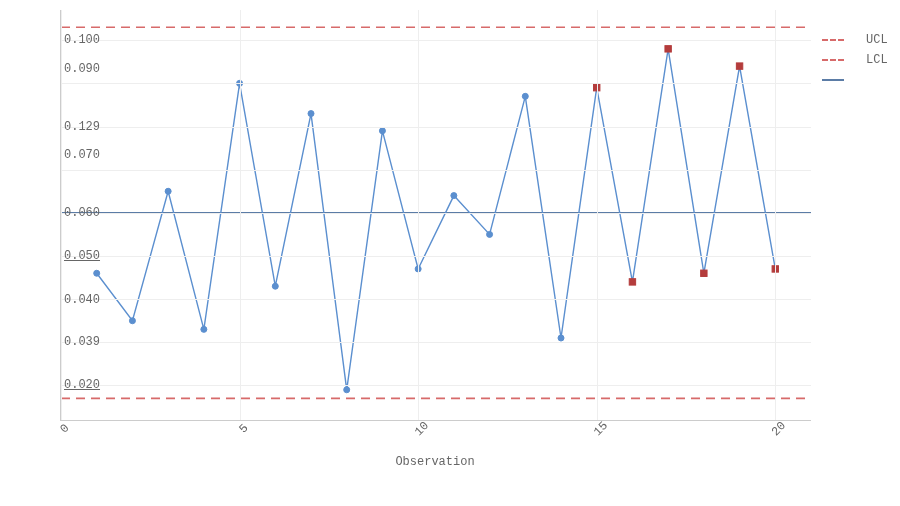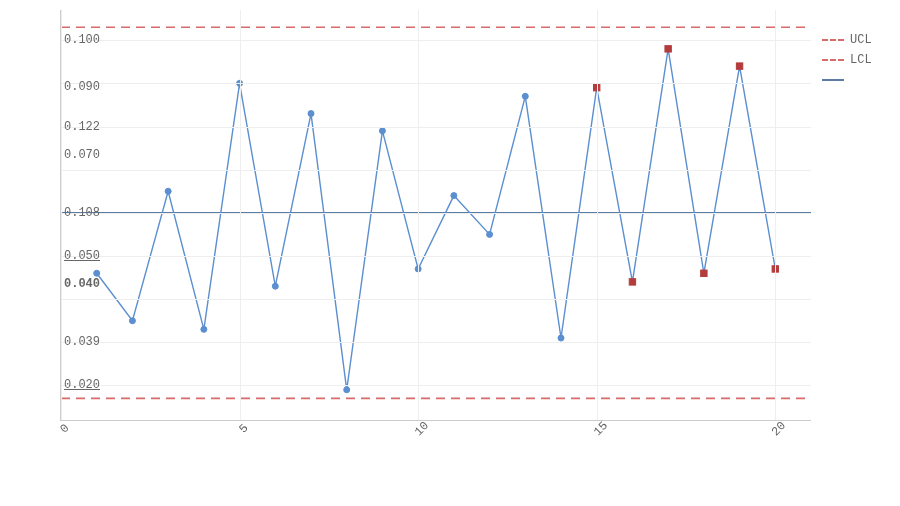--- a/index.html
+++ b/index.html
@@ -60,21 +60,21 @@
   }
   .legend {
     position: absolute;
     left: 822px;
     top: 30px;
     width: 70px;
   }
   .legend-item {
     display: flex;
     align-items: center;
-    gap: 6px;
+    gap: 22px;
     height: 20px;
   }
   .legend-line {
     width: 22px;
     height: 0;
   }
   .legend-line.ucl { border-top: 2px dashed #d76a6a; }
   .legend-line.lcl { border-top: 2px dashed #d76a6a; }
   .legend-line.cl  { border-top: 2px solid  #5b7ca6; }
   .svg-layer {
@@ -135,43 +135,44 @@
       <div class="gridline-h" style="top: 116.526px;"></div>
       <div class="gridline-h" style="top: 73.3684px;"></div>
       <div class="gridline-h" style="top: 30.2105px;"></div>
       <div class="gridline-v" style="left: 0px;"></div>
       <div class="gridline-v" style="left: 178.571px;"></div>
       <div class="gridline-v" style="left: 357.143px;"></div>
       <div class="gridline-v" style="left: 535.714px;"></div>
       <div class="gridline-v" style="left: 714.286px;"></div>
     </div>
 
+  <div class="xlabel">Observation</div>
 
   <div class="legend">
     <div class="legend-item">
       <span class="legend-line ucl"></span>
       <span>UCL</span>
     </div>
     <div class="legend-item">
       <span class="legend-line lcl"></span>
       <span>LCL</span>
     </div>
     <div class="legend-item">
       <span class="legend-line cl"></span>
       <span></span>
     </div>
   </div>
 
 <div class="ytick-label" style="top: 385.474px; text-decoration: underline;">0.020</div>
     <div class="ytick-label" style="top: 342.316px;">0.039</div>
-    <div class="ytick-label" style="top: 284px; font-weight: bold;">0.040</div>
+    <div class="ytick-label" style="top: 300px;">0.040</div>
     <div class="ytick-label" style="top: 256px; text-decoration: underline;">0.050</div>
-    <div class="ytick-label" style="top: 212.842px;">0.108</div>
+    <div class="ytick-label" style="top: 212.842px;">0.060</div>
     <div class="ytick-label" style="top: 155px;">0.070</div>
-    <div class="ytick-label" style="top: 126.526px;">0.122</div>
-    <div class="ytick-label" style="top: 87px;">0.090</div>
+    <div class="ytick-label" style="top: 126.526px;">0.129</div>
+    <div class="ytick-label" style="top: 69px;">0.090</div>
     <div class="ytick-label" style="top: 40.2105px;">0.100</div>
     <div class="xtick-label" style="left: 60px;">0</div>
     <div class="xtick-label" style="left: 238.571px;">5</div>
     <div class="xtick-label" style="left: 417.143px;">10</div>
     <div class="xtick-label" style="left: 595.714px;">15</div>
     <div class="xtick-label" style="left: 774.286px;">20</div>
   </div>
 
 </body></html>

